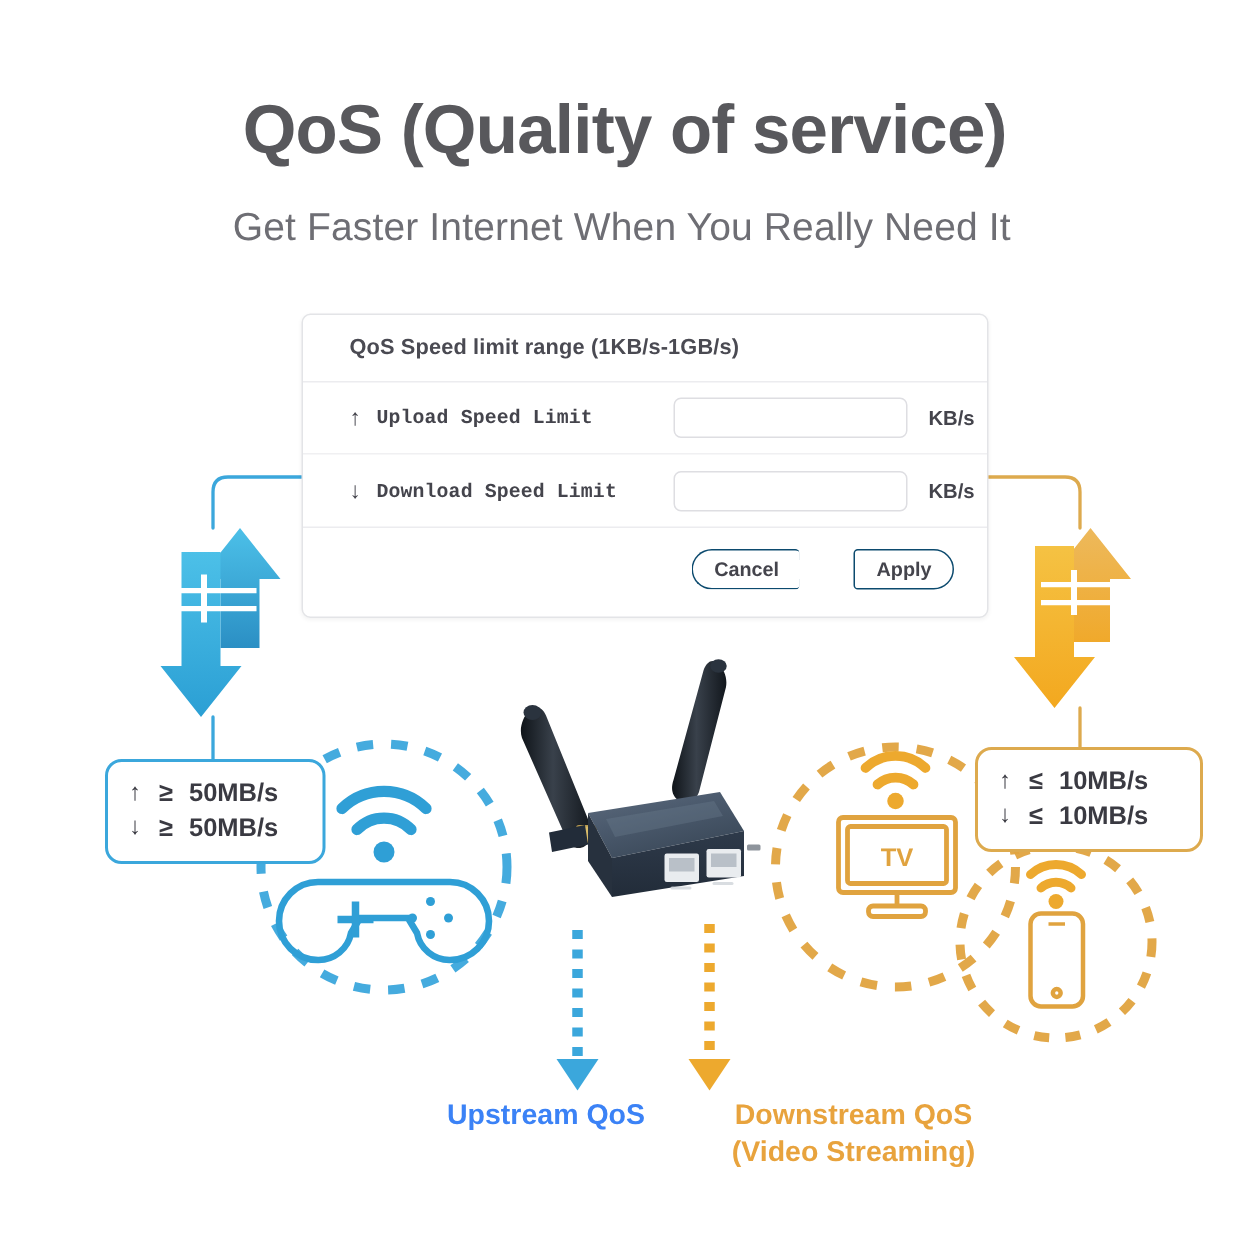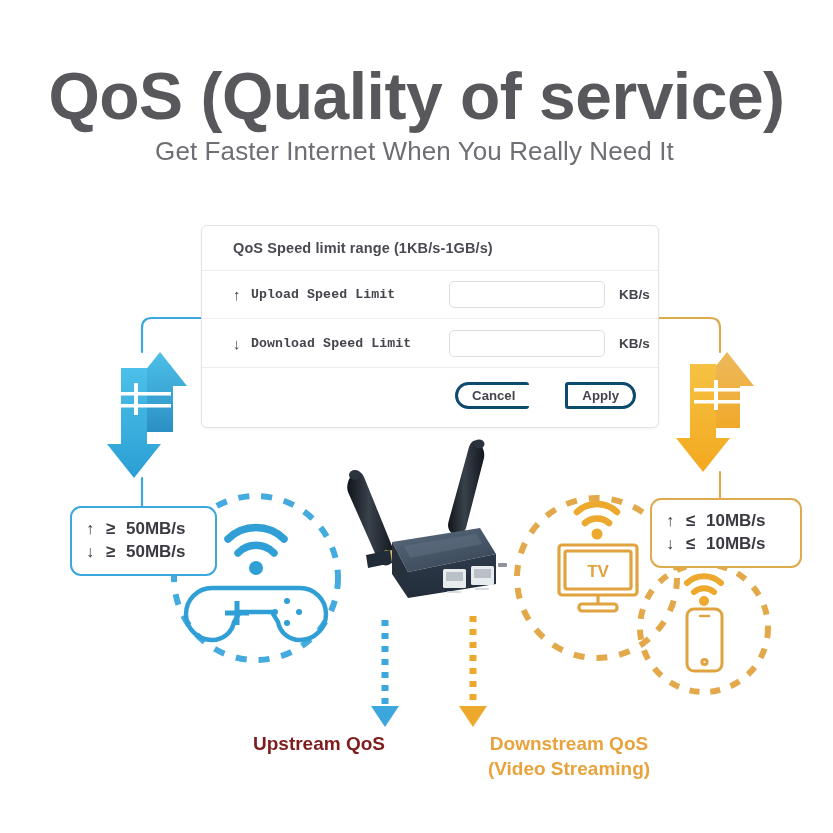--- a/index.html
+++ b/index.html
@@ -15,42 +15,42 @@
     font-family: "Liberation Sans", sans-serif;
     -webkit-font-smoothing: antialiased;
   }
 
   
   .page-title {
     position: absolute;
     left: 0; right: 0;
     top: 62px;
     text-align: center;
-    font-size: 66px;
+    font-size: 46px;
     font-weight: bold;
     color: #58585c;
     letter-spacing: -0.5px;
     line-height: 1.05;
   }
   .page-subtitle {
     position: absolute;
     left: 0; right: 4px;
     top: 136px;
     text-align: center;
     font-size: 26px;
     font-weight: normal;
     color: #6e6e74;
     letter-spacing: 0.1px;
   }
 
   
   .dialog {
     position: absolute;
     left: 201px;
-    top: 225px;
+    top: 209px;
     width: 458px;
     height: 203px;
     background: #ffffff;
     border: 1px solid #e3e4e7;
     border-radius: 6px;
     box-sizing: border-box;
     z-index: 20;
     box-shadow: 0 1px 3px rgba(0,0,0,0.05);
   }
   .dialog-header {
@@ -122,21 +122,21 @@
   }
   .btn {
     height: 27px;
     min-width: 64px;
     padding: 0 14px;
     font-family: "Liberation Sans", sans-serif;
     font-size: 13.2px;
     font-weight: bold;
     color: #44444c;
     background: #fff;
-    border: 3px solid #0c4a6e;
+    border: 1px solid #0c4a6e;
     box-sizing: border-box;
     cursor: pointer;
     display: flex;
     align-items: center;
     justify-content: center;
   }
   .btn-cancel {
     border-radius: 14px 3px 3px 14px;
     border-right: none;
   }
@@ -202,21 +202,22 @@
     text-align: center;
     font-size: 19px;
     font-weight: bold;
     line-height: 1.32;
     z-index: 30;
   }
   .caption-up {
     left: 208px;
     top: 731px;
     width: 222px;
-    color: #7f1d1d;
+    color: #3b82f6;
+    text-align: right;
   }
   .caption-down {
     left: 450px;
     top: 731px;
     width: 238px;
     color: #e8a33d;
   }
 
   
   .router {

